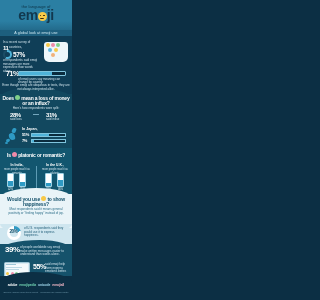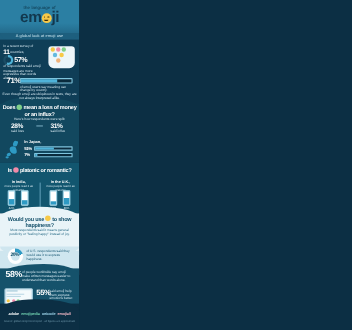--- a/index.html
+++ b/index.html
@@ -234,21 +234,21 @@
   <div class="donut" style="top:226px;left:7px;width:14px;height:14px;
        background:conic-gradient(#2e9ac4 0 20%, #ffffff 20% 100%);">
     <div class="hole" style="top:3px;left:3px;width:8px;height:8px;background:#cfe6ef;"></div>
   </div>
   <div class="big" style="position:absolute;top:230px;left:9.5px;font-size:4.5px;line-height:4.5px;color:#14506a;">20%</div>
   <div class="t d" style="top:227px;left:24px;width:44px;color:#1d5b76;">of U.S. respondents said they would use it to express happiness.</div>
 
   <div class="band b-s6"></div>
   <div class="wave w5"></div>
 
-  <div class="big" style="position:absolute;top:246px;left:5px;font-size:8px;line-height:8px;">58%</div>
+  <div class="big" style="position:absolute;top:246px;left:5px;font-size:8px;line-height:8px;">39%</div>
   <div class="t" style="top:246px;left:20px;width:48px;">of people worldwide say emoji make written messages easier to understand than words alone.</div>
 
   <div class="tab" style="top:262px;left:4px;width:26px;height:16px;">
       <i></i>
     </div>
   <div style="position:absolute;top:264px;left:6px;width:10px;height:1px;background:#9ec6d6;"></div>
   <div style="position:absolute;top:266.5px;left:6px;width:16px;height:1px;background:#bcd9e5;"></div>
   <div style="position:absolute;top:269px;left:6px;width:13px;height:1px;background:#bcd9e5;"></div>
   <div style="position:absolute;top:272px;left:6px;width:3px;height:3px;border-radius:50%;background:#f7c948;"></div>
   <div style="position:absolute;top:272px;left:10.5px;width:3px;height:3px;border-radius:50%;background:#f08aa8;"></div>

